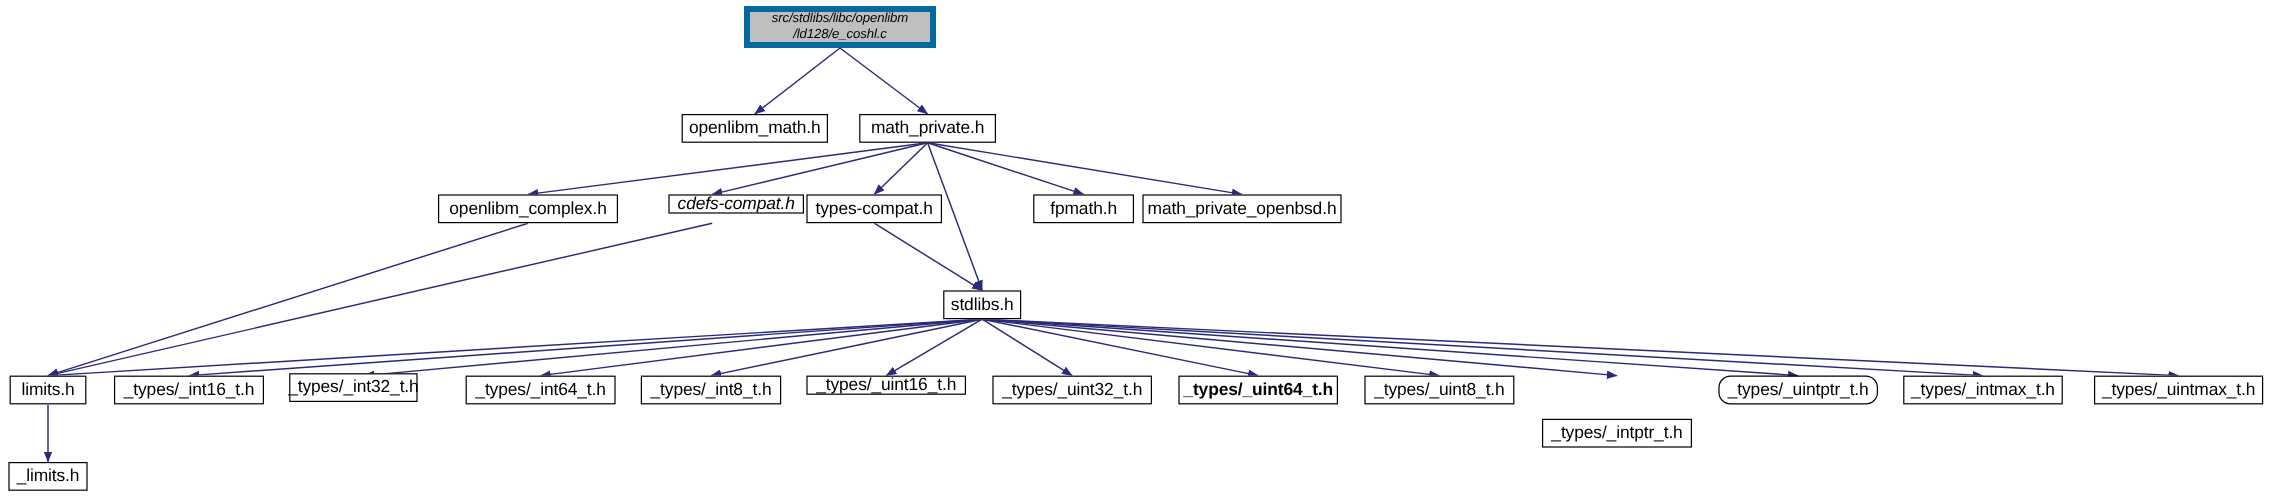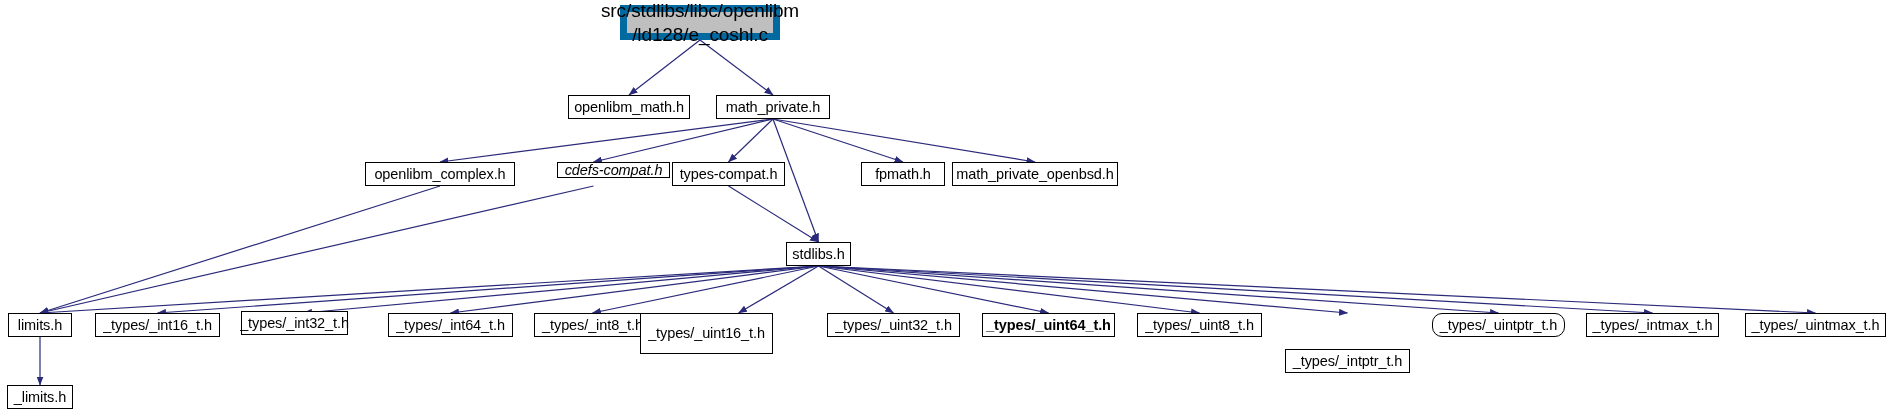--- a/index.html
+++ b/index.html
@@ -34,23 +34,24 @@
     display: flex;
     align-items: center;
     justify-content: center;
     text-align: center;
     white-space: pre-line;
     z-index: 5;
     letter-spacing: -0.1px;
   }
   .node.root {
     background: #bfbfbf;
-    border: 7px solid #0369a1;
-    font-size: 19px;
+    border: 5px solid #0369a1;
+    font-size: 11px;
     line-height: 1.25;
+    font-style: italic;
   }
 </style>
 </head>
 <body>
 
 <div id="graph">
   <svg id="edges" viewBox="0 0 1891 416" xmlns="http://www.w3.org/2000/svg">
     <defs>
       <marker id="arrow" markerWidth="9" markerHeight="7" refX="8.5" refY="3.5" orient="auto" markerUnits="userSpaceOnUse">
         <path d="M0,0 L9,3.5 L0,7 z" fill="#2a2a7a"></path>
@@ -93,21 +94,21 @@
       <div class="node" style="left: 557px; top: 162px; width: 113px; height: 16px; font-style: italic;">cdefs-compat.h</div>
       <div class="node" style="left: 672px; top: 162px; width: 113px; height: 24px;">types-compat.h</div>
       <div class="node" style="left: 861px; top: 162px; width: 84px; height: 24px;">fpmath.h</div>
       <div class="node" style="left: 952px; top: 162px; width: 166px; height: 24px;">math_private_openbsd.h</div>
       <div class="node" style="left: 786px; top: 242px; width: 65px; height: 24px;">stdlibs.h</div>
       <div class="node" style="left: 8px; top: 313px; width: 64px; height: 24px;">limits.h</div>
       <div class="node" style="left: 95px; top: 313px; width: 125px; height: 24px;">_types/_int16_t.h</div>
       <div class="node" style="left: 241px; top: 299px; width: 107px; height: 24px; margin-top: 12px;">_types/_int32_t.h</div>
       <div class="node" style="left: 388px; top: 313px; width: 125px; height: 24px;">_types/_int64_t.h</div>
       <div class="node" style="left: 534px; top: 313px; width: 117px; height: 24px;">_types/_int8_t.h</div>
-      <div class="node" style="left: 640px; top: 313px; width: 133px; height: 41px;">_types/_uint16_t.h</div>
+      <div class="node" style="left: 672px; top: 313px; width: 133px; height: 16px;">_types/_uint16_t.h</div>
       <div class="node" style="left: 827px; top: 313px; width: 133px; height: 24px;">_types/_uint32_t.h</div>
       <div class="node" style="left: 982px; top: 313px; width: 133px; height: 24px; font-weight: bold;">_types/_uint64_t.h</div>
       <div class="node" style="left: 1137px; top: 313px; width: 125px; height: 24px;">_types/_uint8_t.h</div>
       <div class="node" style="left: 1285px; top: 313px; width: 125px; height: 24px; margin-top: 36px;">_types/_intptr_t.h</div>
       <div class="node" style="left: 1432px; top: 313px; width: 133px; height: 24px; border-radius: 10px;">_types/_uintptr_t.h</div>
       <div class="node" style="left: 1586px; top: 313px; width: 133px; height: 24px;">_types/_intmax_t.h</div>
       <div class="node" style="left: 1745px; top: 313px; width: 141px; height: 24px;">_types/_uintmax_t.h</div>
       <div class="node" style="left: 7px; top: 385px; width: 66px; height: 24px;">_limits.h</div>
     </div>
 </div>

